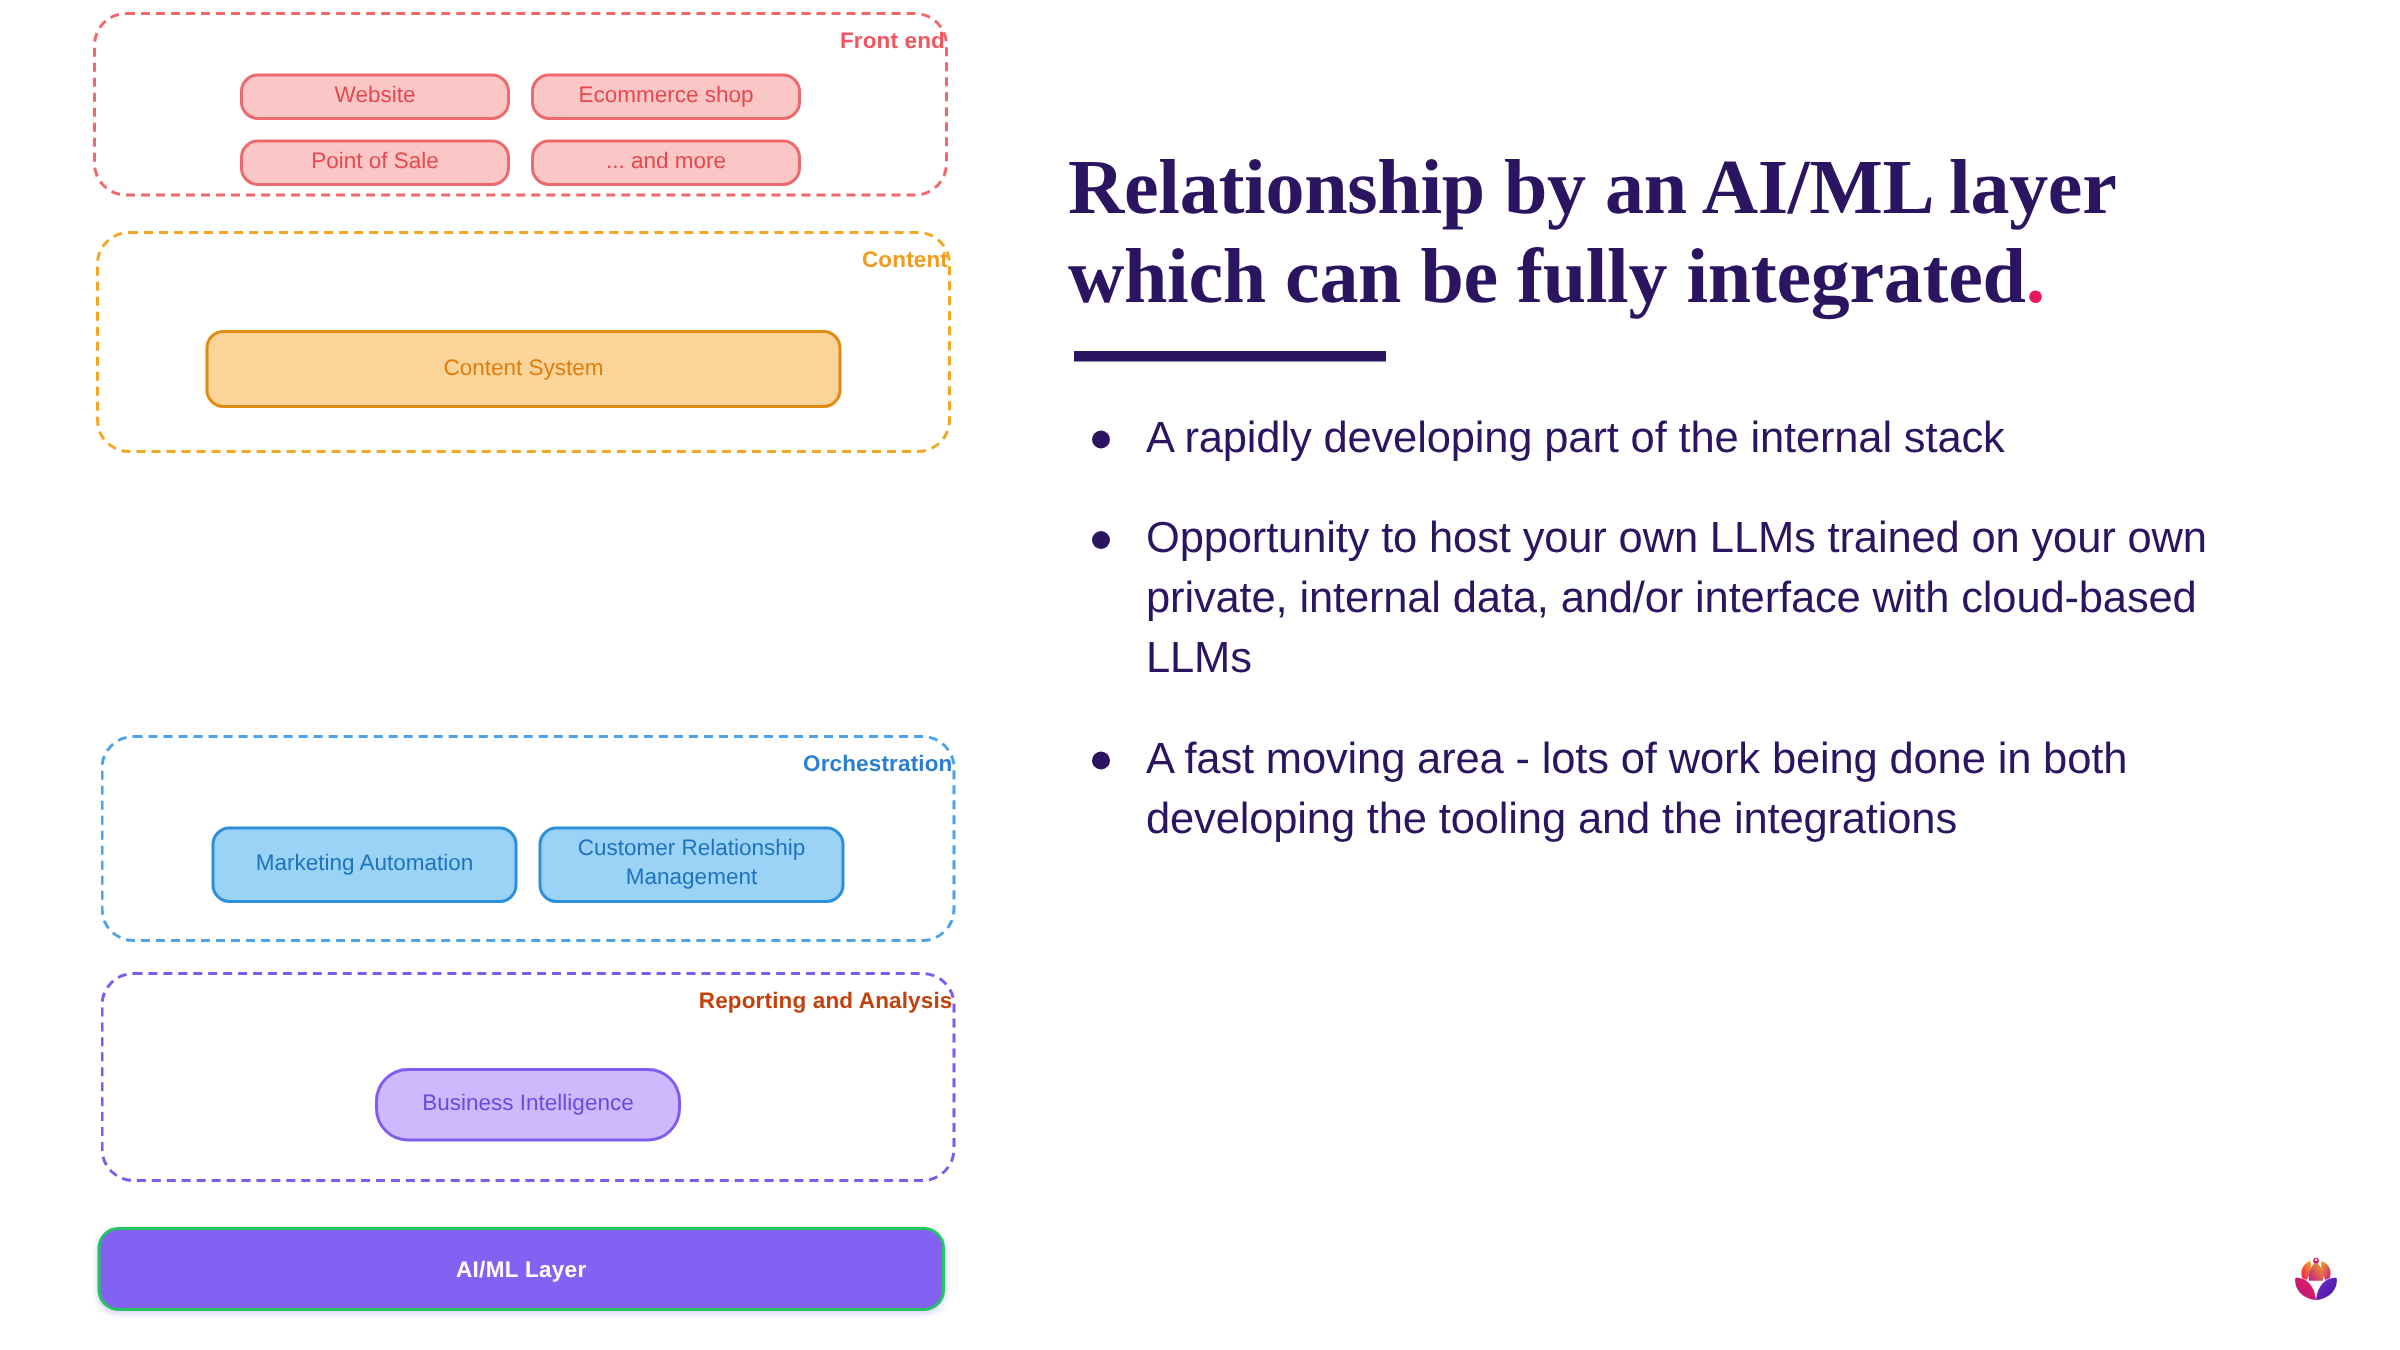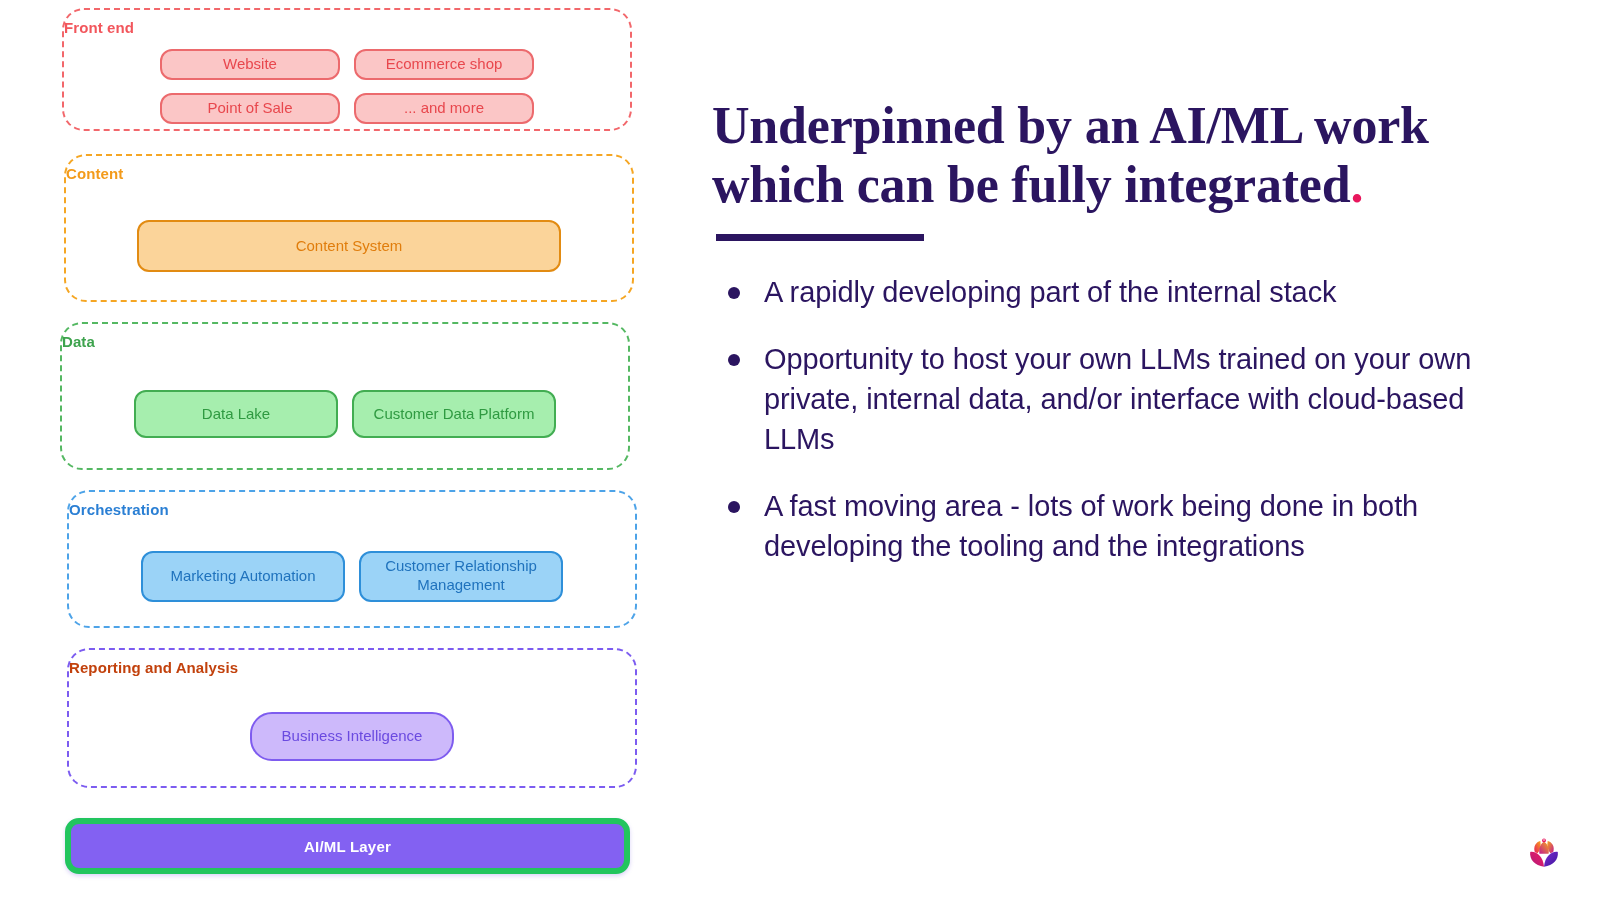--- a/index.html
+++ b/index.html
@@ -26,21 +26,21 @@
   .layer {
     position:absolute;
     border-radius:22px;
     border-width:2px;
     border-style:dashed;
     background:transparent;
   }
   .layer-title {
     position:absolute;
     top:10px; left:0; right:0;
-    text-align:left;
+    text-align:right;
     font-size:15px;
     font-weight:600;
     letter-spacing:.1px;
     line-height:1.1;
   }
   .layer-body {
     position:absolute;
     left:0; right:0;
     display:flex;
     flex-wrap:wrap;
@@ -107,21 +107,21 @@
     width:204px; height:49px; font-size:15px;border-radius:22px;
   }
 
   
   #aiml-bar {
     position:absolute;
     left:65px; top:818px;
     width:565px; height:56px;
     border-radius:14px;
     background:#8361f2;
-    border:6px solid #22c55e;
+    border:2px solid #22c55e;
     display:flex; align-items:center; justify-content:center;
     color:#ffffff;
     font-size:15px;
     font-weight:600;
     letter-spacing:.2px;
     box-shadow:0 2px 4px rgba(110,80,230,.25);
   }
 
   
   .panel {
@@ -196,27 +196,20 @@
       </div>
     </div>
 
     <div class="layer" id="layer-content">
       <div class="layer-title">Content</div>
       <div class="layer-body">
         <div class="node">Content System</div>
       </div>
     </div>
 
-    <div class="layer" id="layer-data">
-      <div class="layer-title">Data</div>
-      <div class="layer-body">
-        <div class="node">Data Lake</div>
-        <div class="node">Customer Data Platform</div>
-      </div>
-    </div>
 
     <div class="layer" id="layer-orch">
       <div class="layer-title">Orchestration</div>
       <div class="layer-body">
         <div class="node">Marketing Automation</div>
         <div class="node">Customer Relationship Management</div>
       </div>
     </div>
 
     <div class="layer" id="layer-report">
@@ -226,21 +219,21 @@
       </div>
     </div>
 
     <div id="aiml-bar">AI/ML Layer</div>
 
   </div>
 
   <div class="panel">
 
     <h1 class="headline">
-      <span>Underpinned by an AI/ML work</span>
+      <span>Relationship by an AI/ML layer</span>
       <span>which can be fully integrated</span><span class="dot">.</span>
     </h1>
 
     <div class="rule"></div>
 
     <ul class="bullets">
       <li class="bullet">
         <span class="dotmark"></span>
         <span>A rapidly developing part of the internal stack</span>
       </li>

